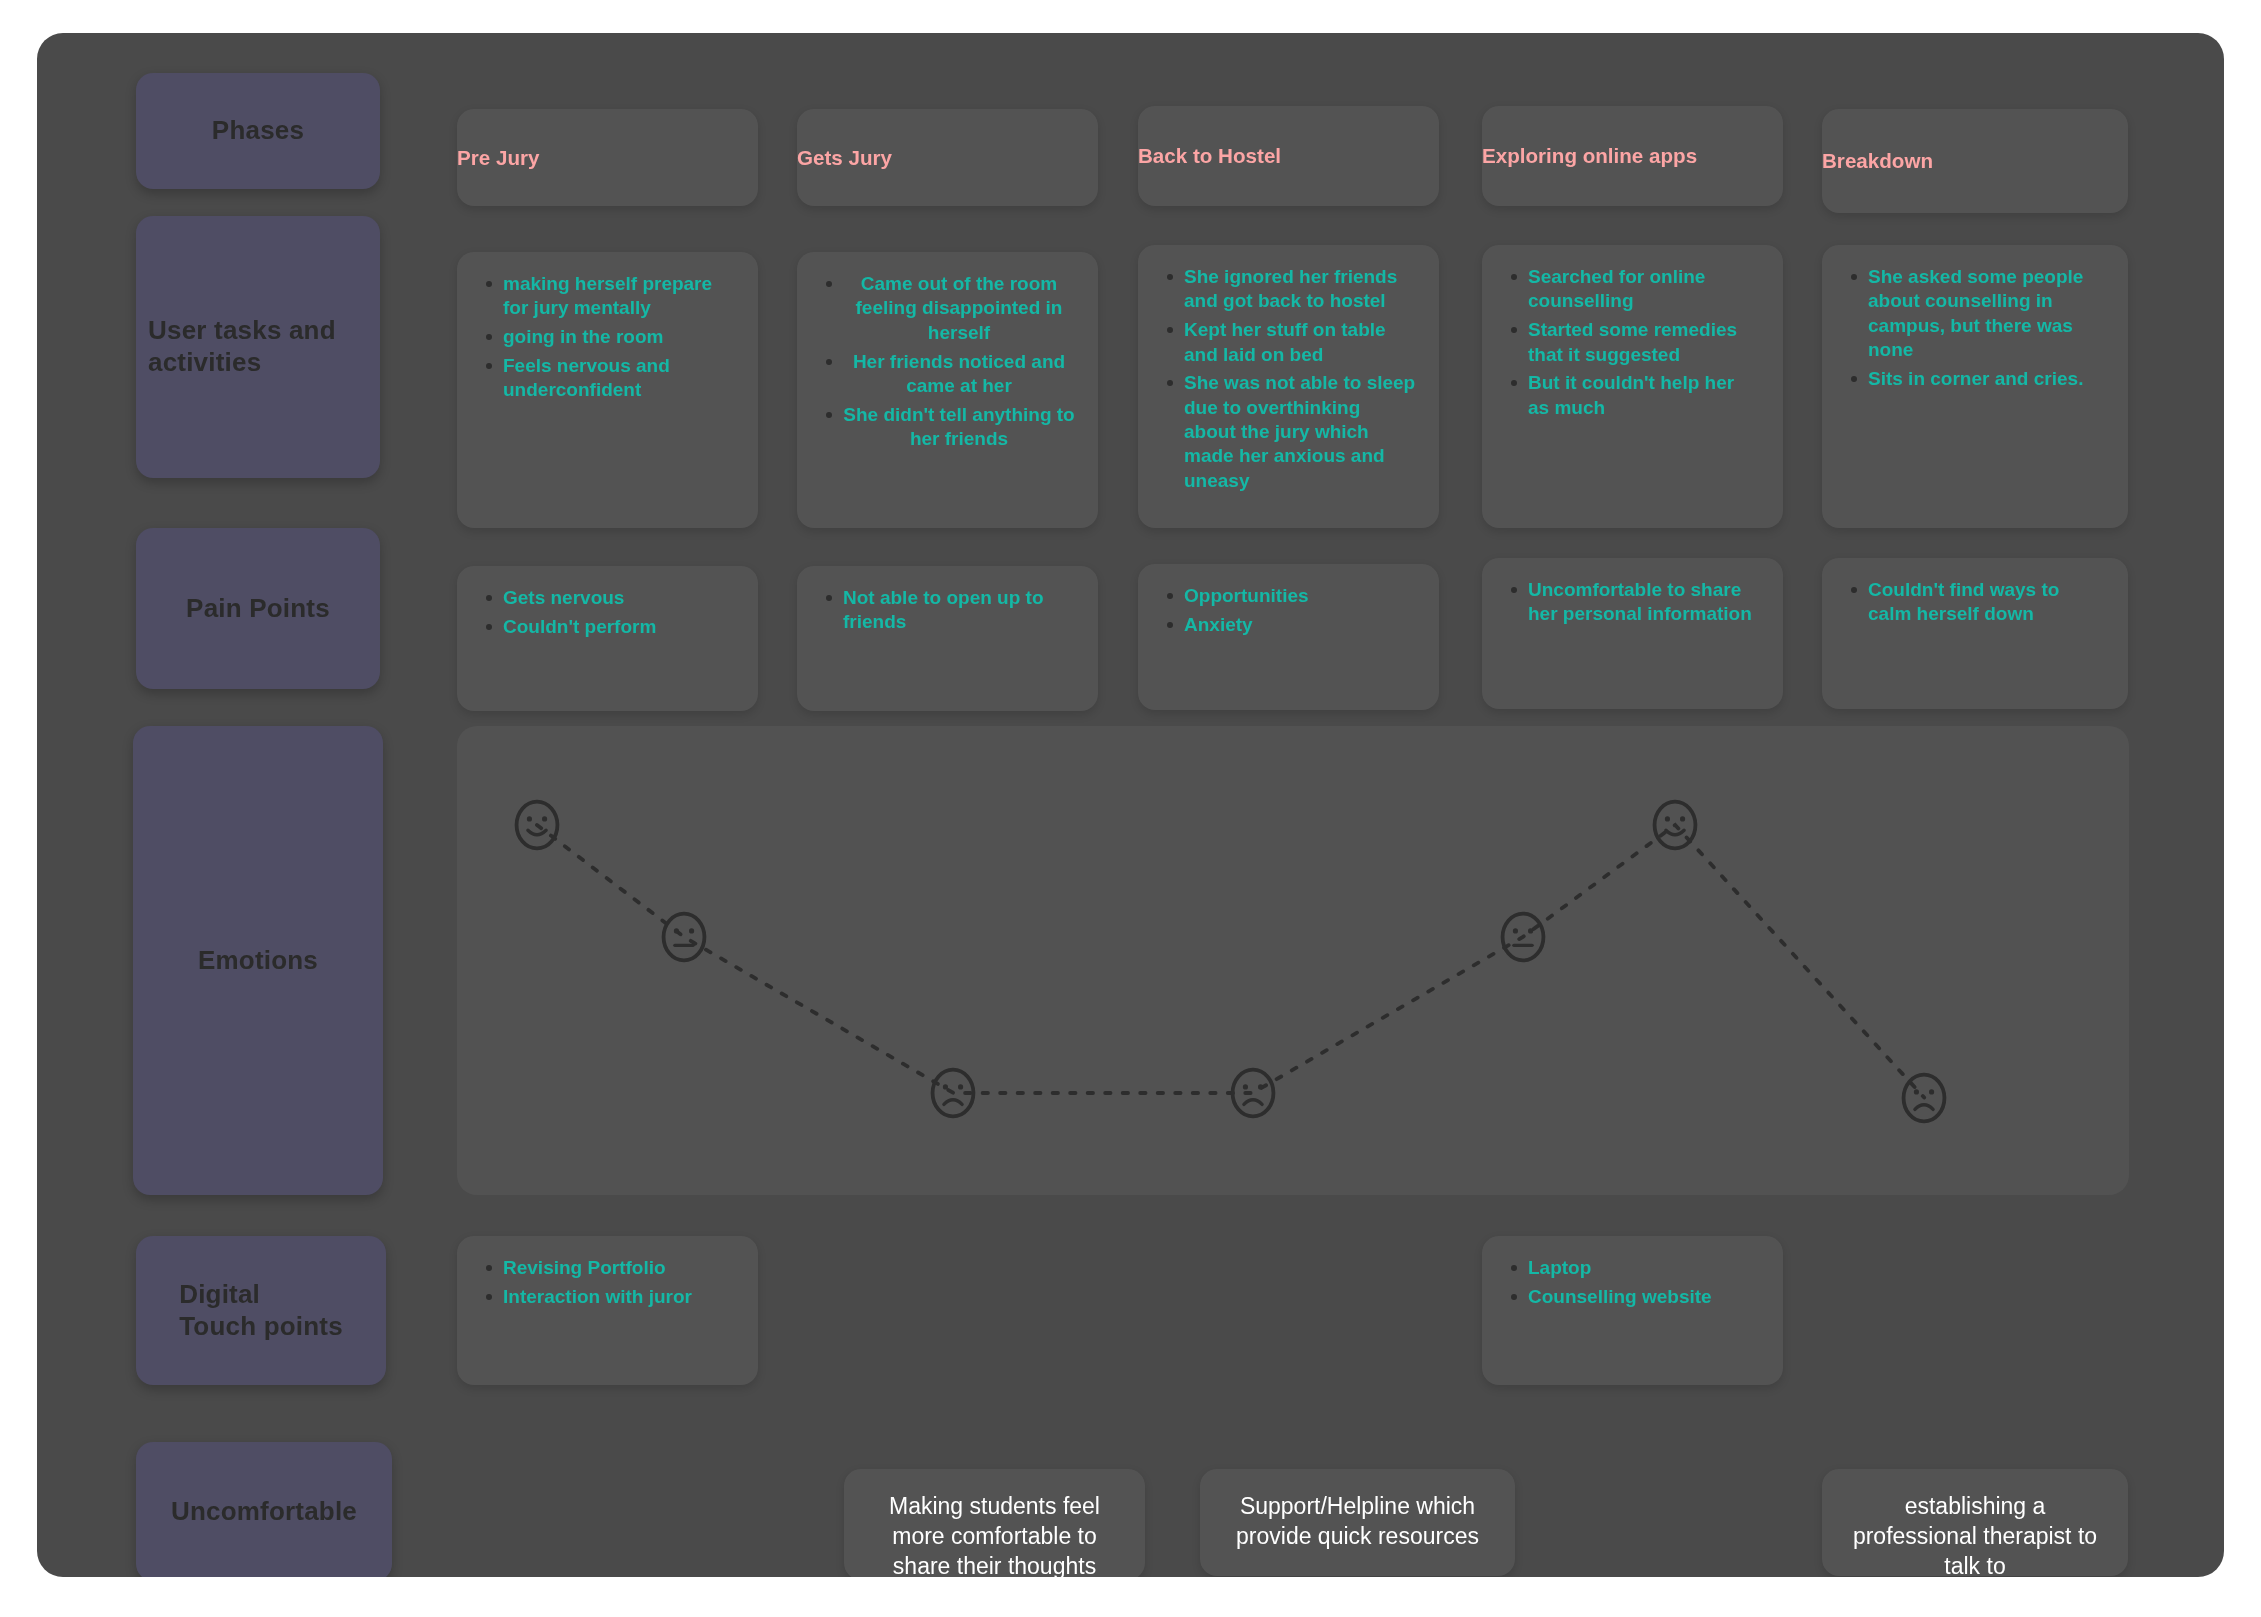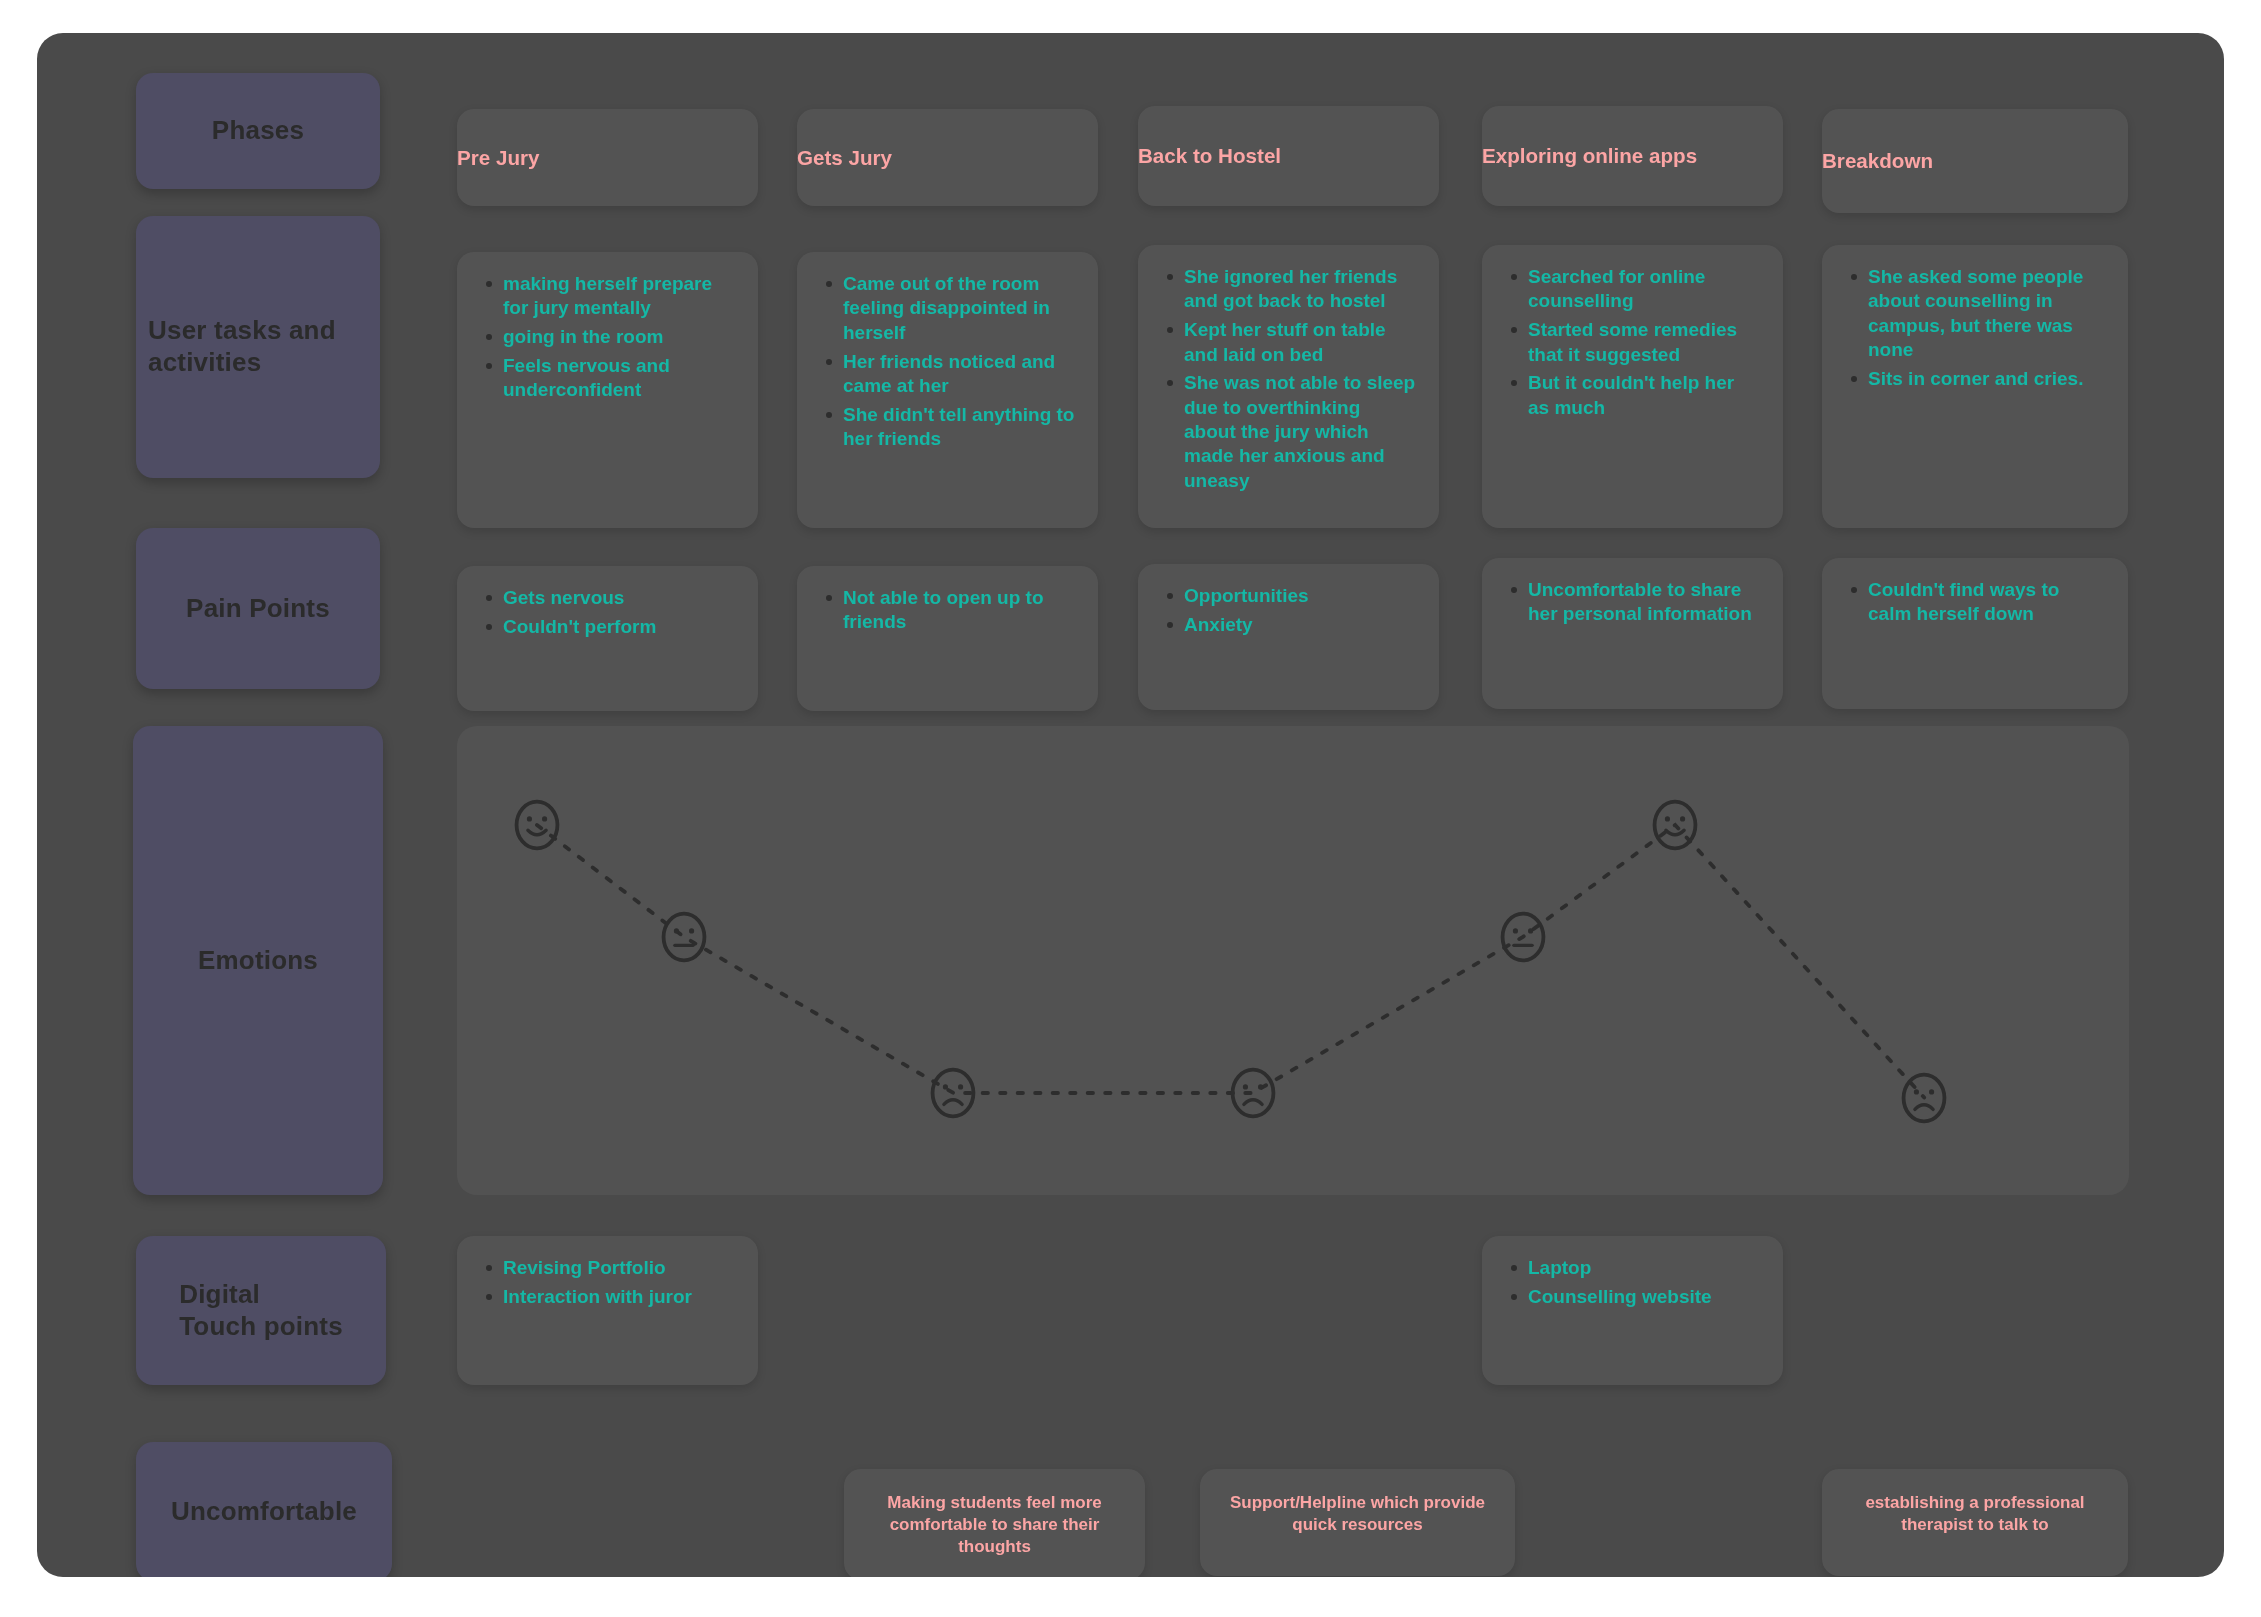--- a/index.html
+++ b/index.html
@@ -92,23 +92,23 @@
   }
 
   .cell.opportunity {
     display: flex;
     align-items: flex-start;
     justify-content: center;
     text-align: center;
     padding: 23px 20px 0 20px;
   }
   .cell.opportunity span {
-    color: #fca5a5;
-    font-size: 17px;
-    font-weight: bold;
+    color: #ffffff;
+    font-size: 23px;
+    font-weight: normal;
     line-height: 1.3;
   }
 
   
   #emotions-strip {
     position: absolute;
     background: rgba(255,255,255,0.048);
     border-radius: 20px;
     overflow: visible;
   }
@@ -168,21 +168,21 @@
       <span>Breakdown</span>
     </div>
 
     <div class="cell" style="left:420px; top:219px; width:301px; height:276px;">
       <ul>
           <li>making herself prepare for jury mentally</li>
           <li>going in the room</li>
           <li>Feels nervous and underconfident</li>
         </ul>
     </div>
-    <div class="cell" style="left:760px; top:219px; width:301px; height:276px;">
+    <div class="cell" style="left:760px; top:219px; width:301px; height:276px;text-align:center;">
       <ul>
           <li>Came out of the room feeling disappointed in herself</li>
           <li>Her friends noticed and came at her</li>
           <li>She didn't tell anything to her friends</li>
         </ul>
     </div>
     <div class="cell" style="left:1101px; top:212px; width:301px; height:283px;">
       <ul>
           <li>She ignored her friends and got back to hostel</li>
           <li>Kept her stuff on table and laid on bed</li>

